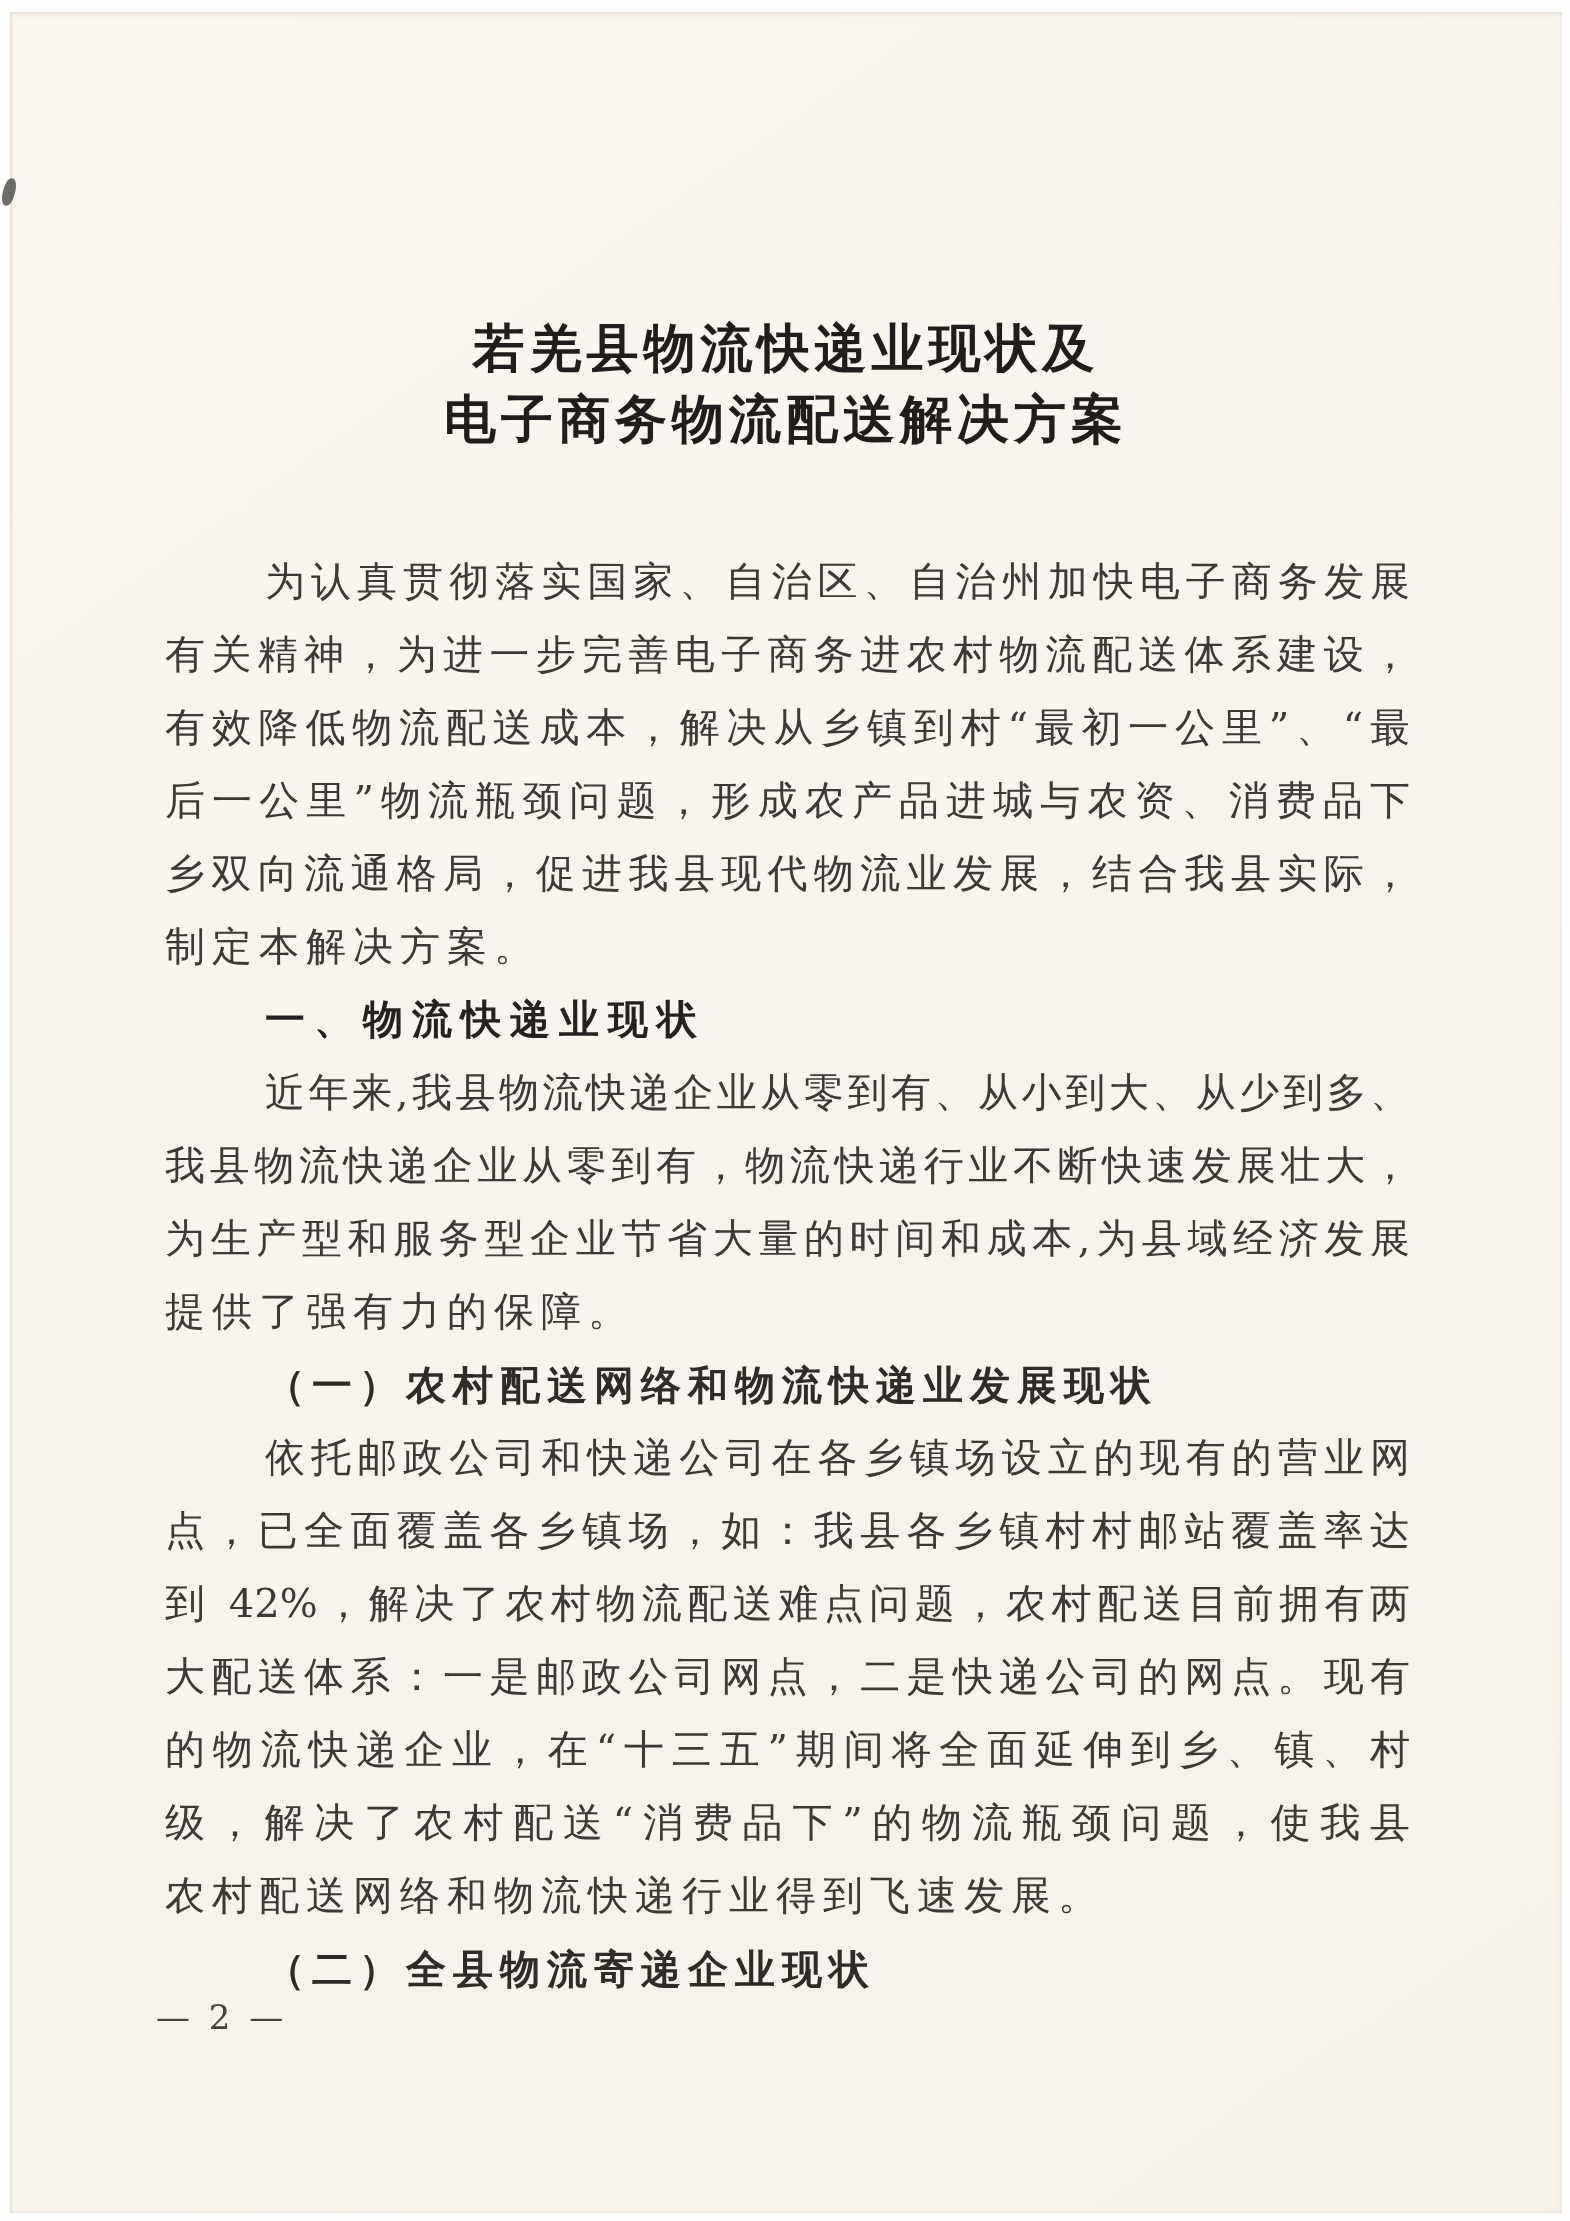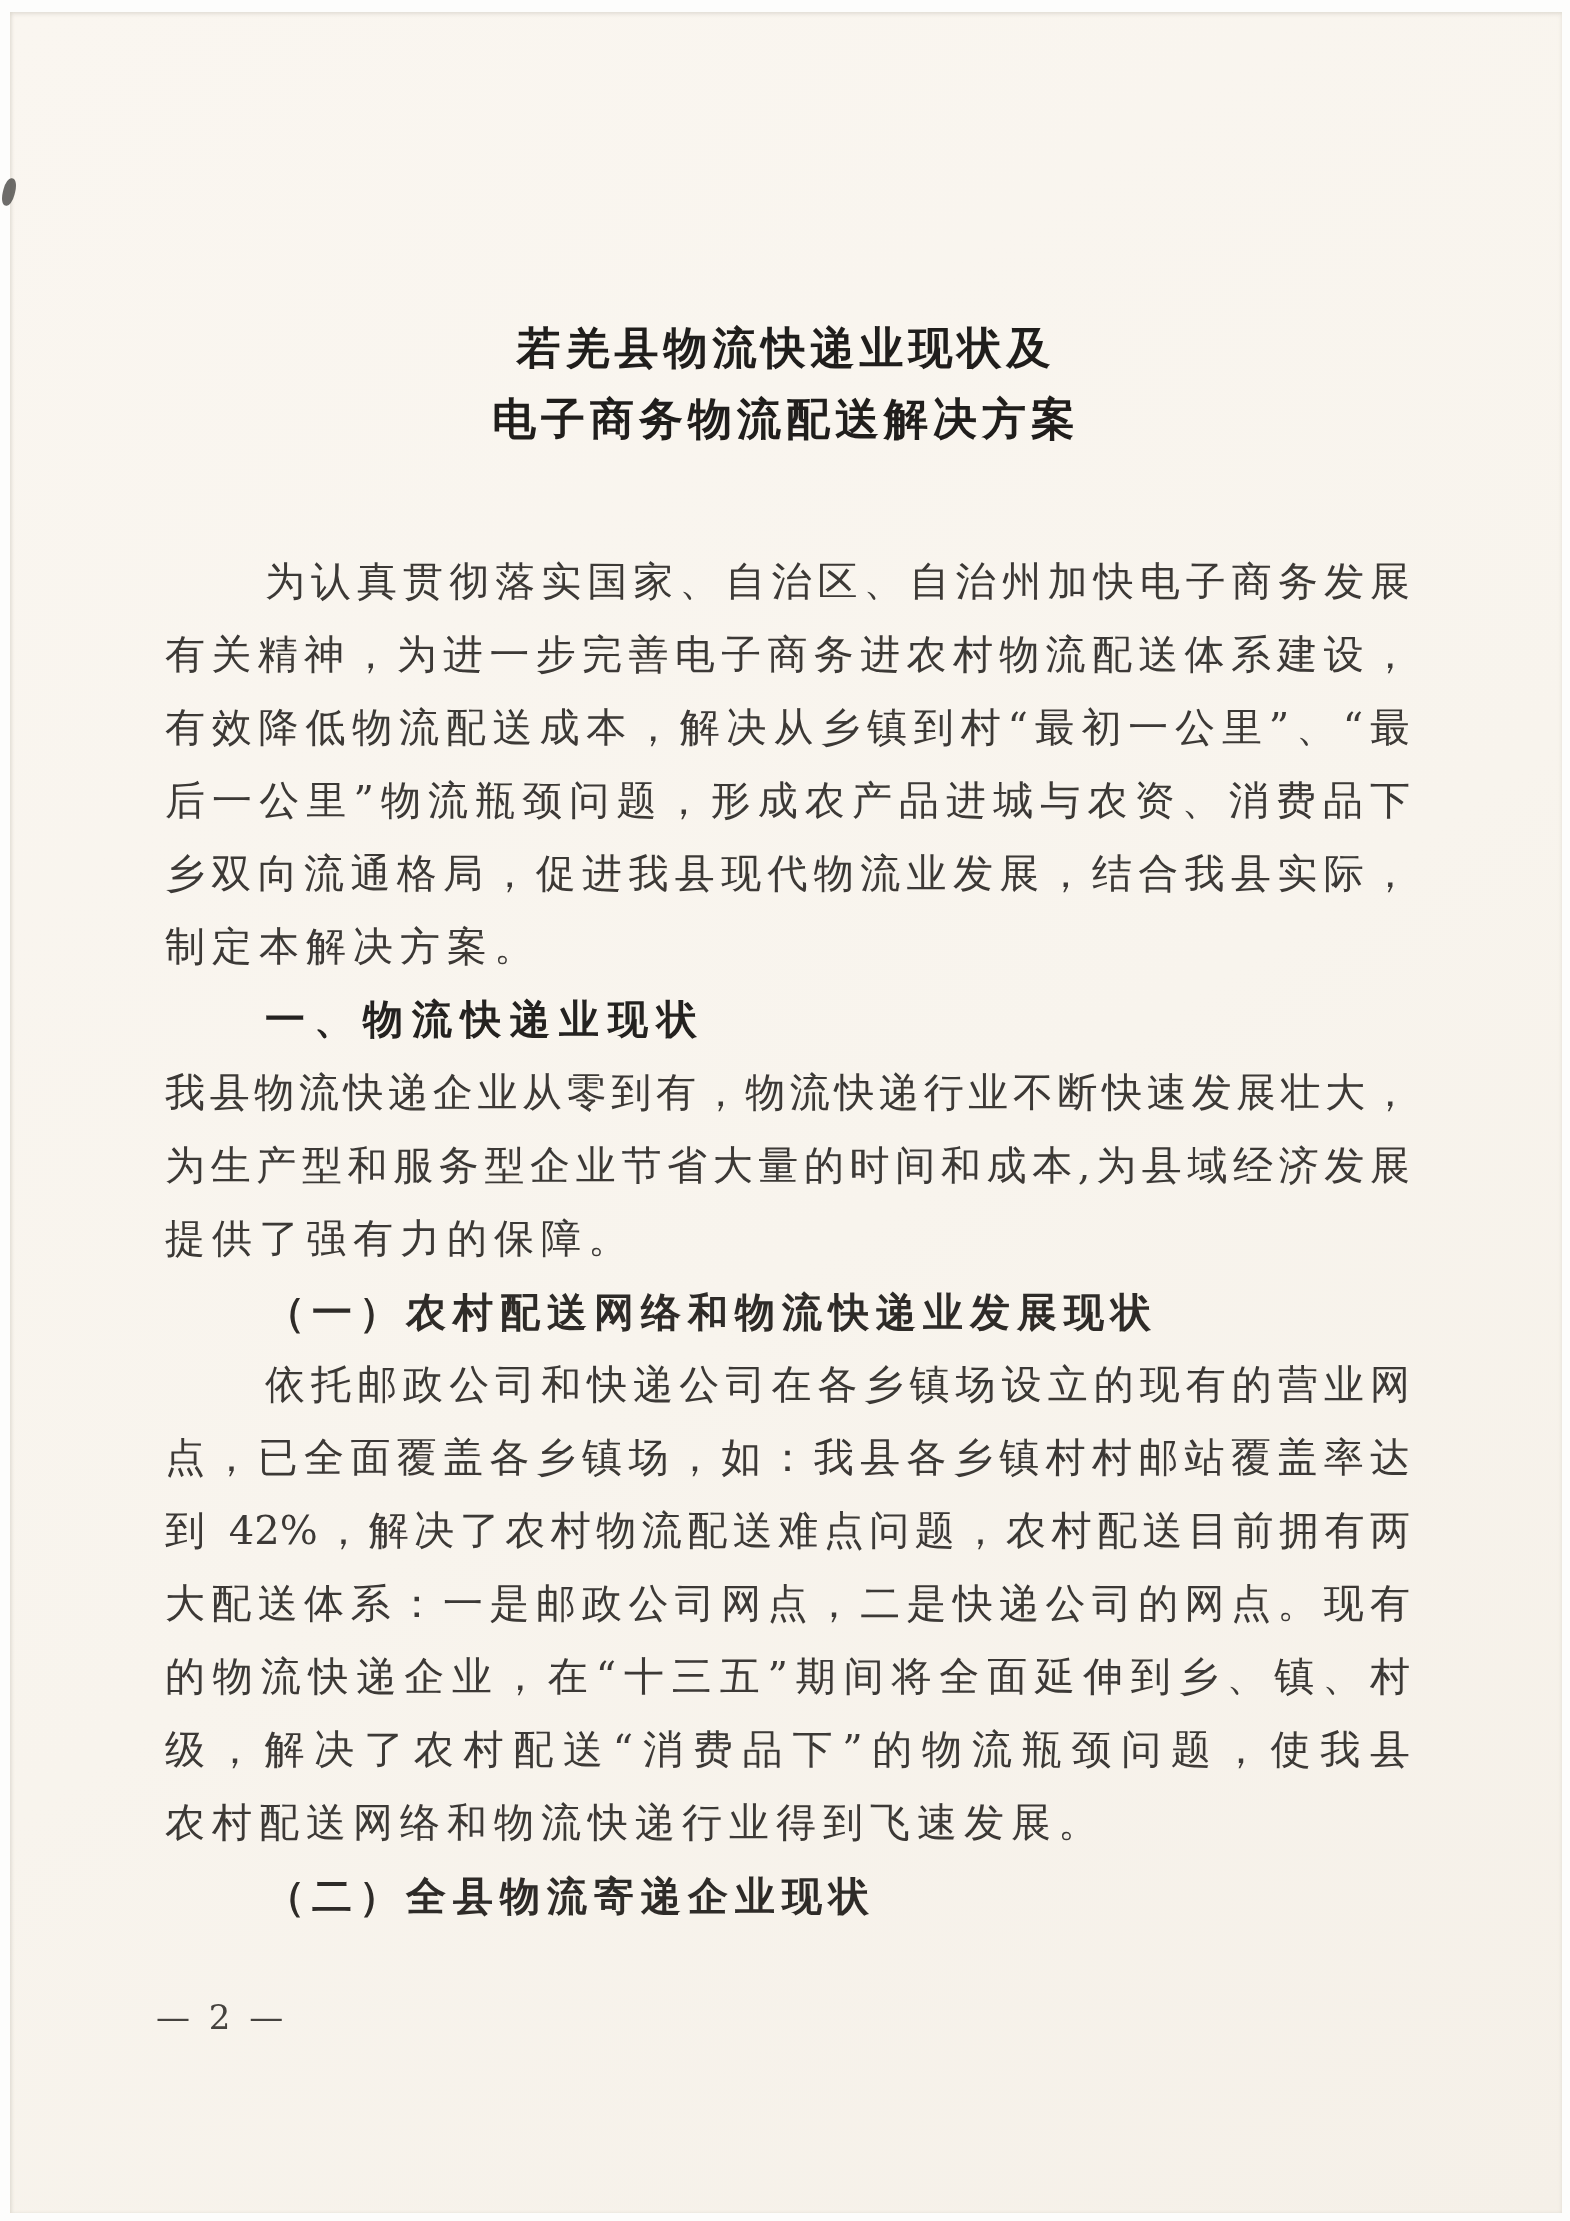--- a/index.html
+++ b/index.html
@@ -39,21 +39,21 @@
   }
   .title {
     position: absolute;
     top: 300px;
     left: 0;
     width: 100%;
     margin: 0;
     text-align: center;
     font-family: "DejaVu Serif", serif;
     font-weight: bold;
-    font-size: 44px;
+    font-size: 52px;
     line-height: 71px;
     color: #201e1c;
     letter-spacing: 5px;
   }
   .title .t-line { display: block; }
   .body-text {
     position: absolute;
     left: 155px;
     top: 533px;
     width: 1245px;
@@ -110,20 +110,21 @@
     <div class="body-text">
       <div class="line indent">为认真贯彻落实国家、自治区、自治州加快电子商务发展</div>
       <div class="line">有关精神，为进一步完善电子商务进农村物流配送体系建设，</div>
       <div class="line">有效降低物流配送成本，解决从乡镇到村“最初一公里”、“最</div>
       <div class="line">后一公里”物流瓶颈问题，形成农产品进城与农资、消费品下</div>
       <div class="line">乡双向流通格局，促进我县现代物流业发展，结合我县实际，</div>
       <div class="line end">制定本解决方案。</div>
 
       <div class="line heading indent">一、物流快递业现状</div>
 
+      <div class="line indent">近年来,我县物流快递企业从零到有、从小到大、从少到多、</div>
       <div class="line">我县物流快递企业从零到有，物流快递行业不断快速发展壮大，</div>
       <div class="line">为生产型和服务型企业节省大量的时间和成本,为县域经济发展</div>
       <div class="line end">提供了强有力的保障。</div>
 
       <div class="line subheading indent">（一）农村配送网络和物流快递业发展现状</div>
 
       <div class="line indent">依托邮政公司和快递公司在各乡镇场设立的现有的营业网</div>
       <div class="line">点，已全面覆盖各乡镇场，如：我县各乡镇村村邮站覆盖率达</div>
       <div class="line">到 42%，解决了农村物流配送难点问题，农村配送目前拥有两</div>
       <div class="line">大配送体系：一是邮政公司网点，二是快递公司的网点。现有</div>

